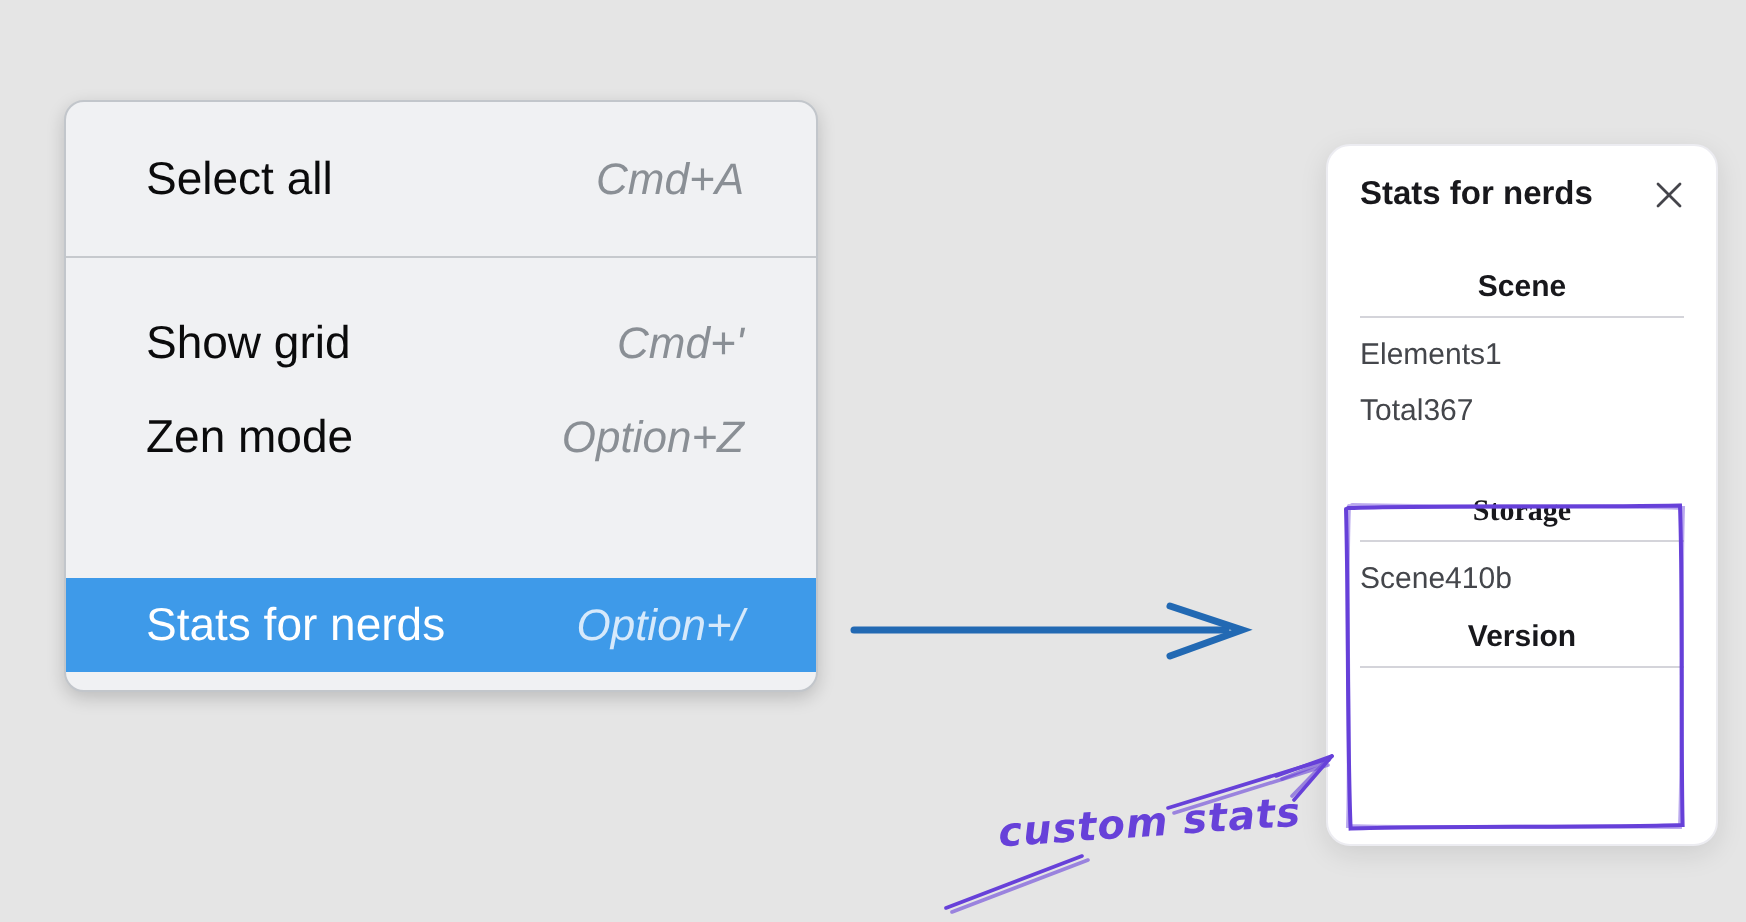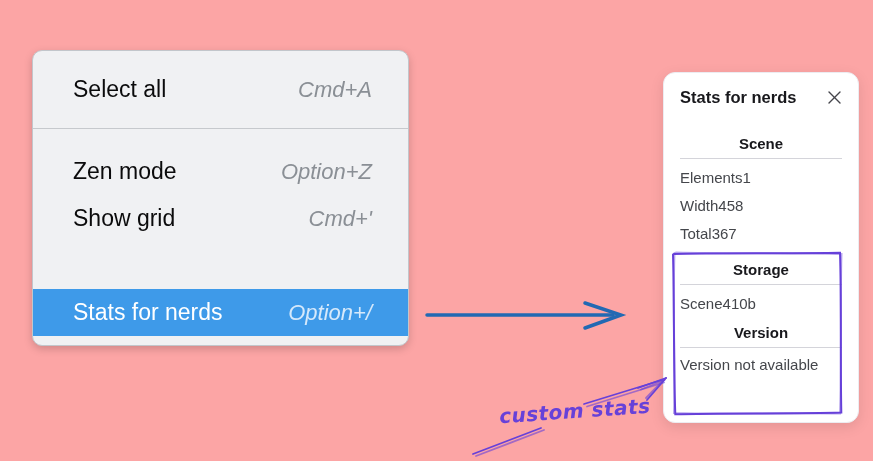--- a/index.html
+++ b/index.html
@@ -1,18 +1,18 @@
 <!DOCTYPE html>
 <html style="--menu-bg: #f0f1f3; --menu-border: #c2c6cb; --menu-text: #0b0b0c; --shortcut-text: #8a8f95; --highlight-bg: #3e9ae9; --highlight-text: #ffffff; --highlight-shortcut: #d6e9fb; --divider: #c6c9cd; --panel-heading: #18181c; --panel-text: #44464b; --hr: #d4d4da; --blue-arrow: #2269b3; --purple: #6741d9;"><head>
 <meta charset="utf-8">
 <title>Screenshot</title>
 <style>
   html,body { margin:0; padding:0; background:#ffffff; }
   .canvas {
-    position:relative; width:873px; height:461px; background:#fca5a5;
+    position:relative; width:873px; height:461px; background:#e5e5e5;
     overflow:hidden; font-family:"Liberation Sans", sans-serif;
   }
 
   
   .context-menu {
     position:absolute; left:32px; top:50px; width:377px; height:296px;
     box-sizing:border-box;
     background:var(--menu-bg); border:1px solid var(--menu-border);
     border-radius:10px;
     box-shadow:0 3px 9px rgba(0,0,0,.18);
@@ -39,21 +39,21 @@
     font-size:15px; color:var(--panel-text);
   }
   .panel-header { display:flex; justify-content:space-between; align-items:center; height:22px; }
   .panel-title { font-weight:700; font-size:16.5px; color:var(--panel-heading); }
   .close-btn { cursor:pointer; display:flex; align-items:center; }
   .section-heading {
     text-align:center; font-weight:700; font-size:15px; color:var(--panel-heading);
     height:18px; line-height:18px;
   }
   .sh-scene   { margin-top:27px; }
-  .sh-storage { margin-top:14px; }
+  .sh-storage { margin-top:28px;font-family:Liberation Serif, serif; }
   .sh-version { margin-top:7px; }
   .panel-hr { border:none; border-top:1px solid var(--hr); margin:5px 0 0; }
   .rows-block { margin-top:4px; }
   .stat-row {
     display:flex; justify-content:flex-start; align-items:center; height:28px;
   }
   .stat-label { color:var(--panel-text); }
   .stat-value { color:var(--panel-text); }
   .version-note { height:28px; display:flex; align-items:center; margin-top:2px; }
 
@@ -75,26 +75,26 @@
 <div class="canvas">
 
   <div class="context-menu">
     <div class="menu-item first-row">
       <span class="mi-label">Select all</span>
       <span class="mi-shortcut">Cmd+A</span>
     </div>
     <div class="menu-divider"></div>
     <div class="menu-group-2">
       <div class="menu-item">
+        <span class="mi-label">Show grid</span>
+        <span class="mi-shortcut">Cmd+'</span>
+      </div>
+      <div class="menu-item">
         <span class="mi-label">Zen mode</span>
         <span class="mi-shortcut">Option+Z</span>
-      </div>
-      <div class="menu-item">
-        <span class="mi-label">Show grid</span>
-        <span class="mi-shortcut">Cmd+'</span>
       </div>
       <div class="menu-item">
       </div>
       <div class="menu-item selected">
         <span class="mi-label">Stats for nerds</span>
         <span class="mi-shortcut">Option+/</span>
       </div>
     </div>
   </div>
 
@@ -110,41 +110,36 @@
     </div>
 
     <div class="section-heading sh-scene">Scene</div>
     <hr class="panel-hr">
     <div class="rows-block">
       <div class="stat-row">
         <span class="stat-label">Elements</span>
         <span class="stat-value">1</span>
       </div>
       <div class="stat-row">
-        <span class="stat-label">Width</span>
-        <span class="stat-value">458</span>
-      </div>
-      <div class="stat-row">
         <span class="stat-label">Total</span>
         <span class="stat-value">367</span>
       </div>
     </div>
 
     <div class="section-heading sh-storage">Storage</div>
     <hr class="panel-hr">
     <div class="rows-block">
       <div class="stat-row">
         <span class="stat-label">Scene</span>
         <span class="stat-value">410b</span>
       </div>
     </div>
 
     <div class="section-heading sh-version">Version</div>
     <hr class="panel-hr">
-    <div class="version-note">Version not available</div>
   </div>
 
   <svg class="overlay" width="873" height="461" viewBox="0 0 873 461" fill="none">
 
     <g stroke-width="3.5" stroke-linecap="round" stroke="#2269b3">
       <path d="M427,315 L613,315"></path>
       <path d="M585,303 L621,315 L585,328"></path>
     </g>
 
     <g stroke-width="2" stroke-linecap="round" stroke="#6741d9">

